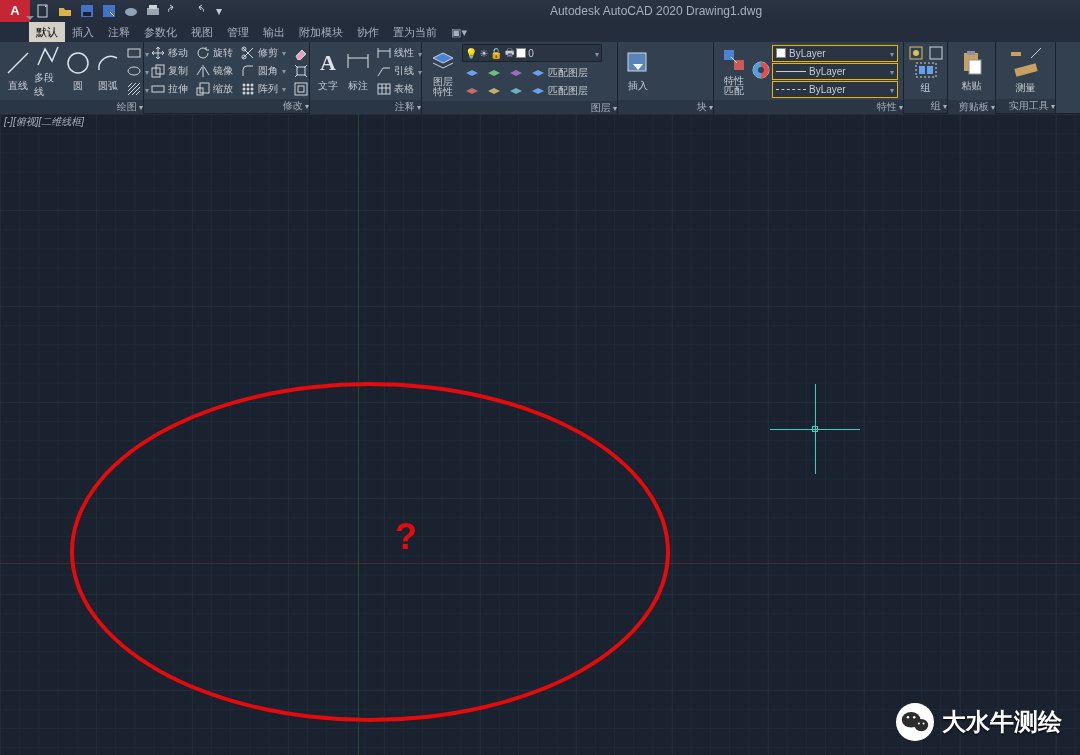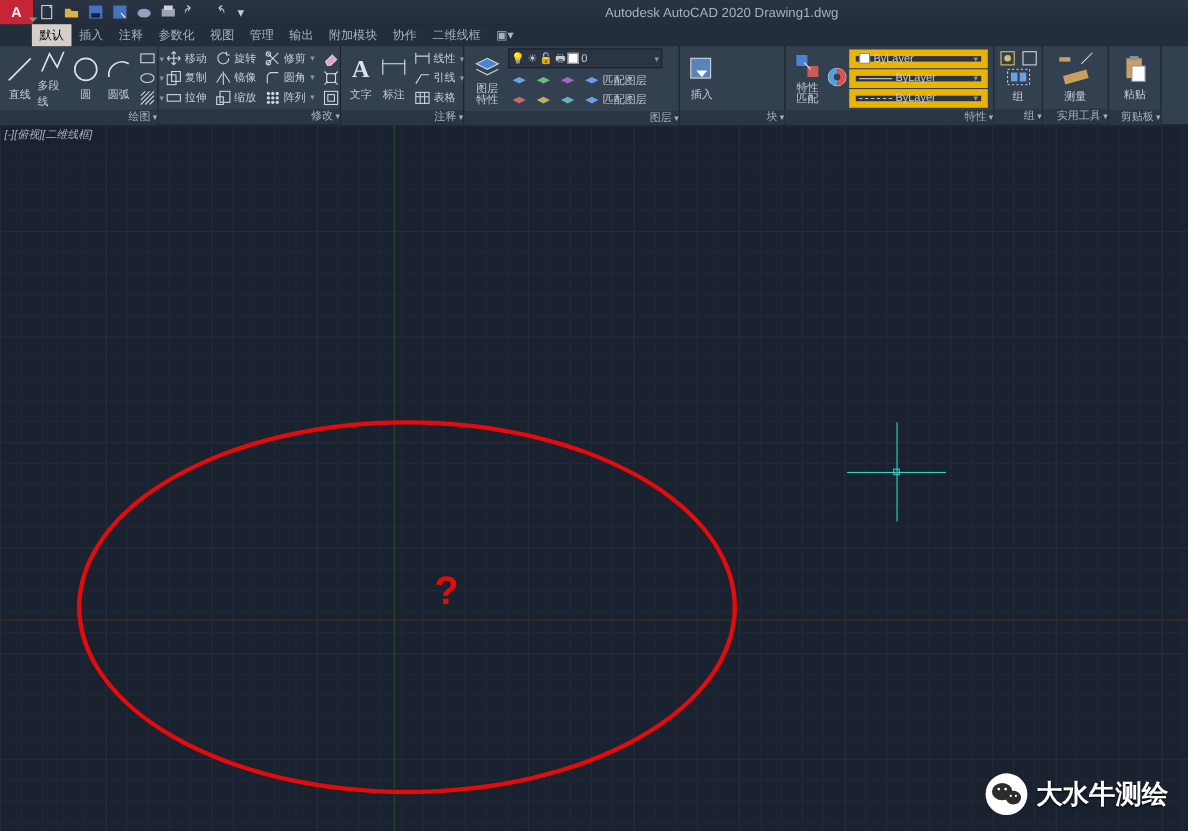--- a/index.html
+++ b/index.html
@@ -25,21 +25,21 @@
 .panel-title { height:14px; text-align:right; color:#a7b0bd; font-size:10px; line-height:14px; background:#2b3644; }
 .panel-title .dd::after { content:" ▾"; font-size:8px; }
 .big-btn { display:flex; flex-direction:column; align-items:center; justify-content:center; width:34px; height:54px; color:#c7ccd4; font-size:10px; cursor:default; }
 .big-btn .ic { width:28px; height:28px; display:flex; align-items:center; justify-content:center; margin-bottom:2px; }
 .col { display:flex; flex-direction:column; gap:1px;justify-content:space-between; }
 .small-btn { display:flex; align-items:center; gap:3px; height:17px; padding:0 3px; color:#c7ccd4; font-size:10px; cursor:default; white-space:nowrap; }
 .small-btn .mic { width:14px; height:14px; display:flex; align-items:center; justify-content:center; }
 .dd-arrow::after { content:"▾"; font-size:8px; color:#8a93a0; margin-left:1px; }
 .layer-combo { display:flex; align-items:center; gap:2px; background:#2a3443; border:1px solid #1b222e; height:18px; padding:0 2px; font-size:10px; color:#c7ccd4; width:140px; }
 .layer-combo .sw { width:10px; height:10px; background:#fff; border:1px solid #888; }
-.prop-combo { display:flex; align-items:center; background:#2a3443; border:6px solid #eab308; height:17px; padding:0 3px; font-size:10px; color:#c7ccd4; width:126px; justify-content:space-between; }
+.prop-combo { display:flex; align-items:center; background:#2a3443; border:1px solid #eab308; height:17px; padding:0 3px; font-size:10px; color:#c7ccd4; width:126px; justify-content:space-between; }
 .prop-combo .left { display:flex; align-items:center; gap:3px; }
 .prop-combo .sq { width:10px; height:10px; border:1px solid #888; background:#fff; }
 .prop-combo .line { width:30px; height:0; border-top:1px solid #c7ccd4; }
 
 
 svg { display:block; }
 
 
 
 
@@ -126,21 +126,21 @@
 <div class="menubar">
   <span class="active">默认</span>
   <span>插入</span>
   <span>注释</span>
   <span>参数化</span>
   <span>视图</span>
   <span>管理</span>
   <span>输出</span>
   <span>附加模块</span>
   <span>协作</span>
-  <span>二维线框</span>
+  <span>置为当前</span>
   <span>▣▾</span>
 </div>
 
 <div class="ribbon">
 
   <div class="panel" style="width:144px">
     <div class="panel-body">
       <div class="big-btn">
           <div class="ic">
             <svg width="26" height="26">
@@ -570,20 +570,36 @@
               <rect x="4" y="4" width="6" height="8" fill="#6aa0e8"></rect>
               <rect x="12" y="4" width="6" height="8" fill="#6aa0e8"></rect>
             </svg>
           </div>
           <span>组</span>
         </div>
     </div>
     <div class="panel-title"><span class="dd">组</span></div>
   </div>
 
+  <div class="panel" style="width:48px">
+    <div class="panel-body">
+      <div class="big-btn" style="width:40px">
+          <div class="ic">
+            <svg width="26" height="26">
+              <rect x="5" y="3" width="14" height="18" fill="#c8a060"></rect>
+              <rect x="8" y="1" width="8" height="4" fill="#8a93a0"></rect>
+              <rect x="10" y="10" width="12" height="14" fill="#fff" stroke="#8a93a0"></rect>
+            </svg>
+          </div>
+          <span>粘贴</span>
+        </div>
+    </div>
+    <div class="panel-title"><span class="dd">剪贴板</span></div>
+  </div>
+
   <div class="panel" style="width:60px">
     <div class="panel-body" style="flex-direction:column;gap:0">
       <div style="display:flex">
         <div class="small-btn">
             <span class="mic">
               <svg width="14" height="14">
                 <rect x="2" y="6" width="10" height="4" fill="#c8a060"></rect>
               </svg>
             </span>
           </div>
@@ -598,36 +614,20 @@
       <div class="big-btn" style="height:34px;width:52px">
           <div class="ic" style="height:18px">
             <svg width="24" height="14">
               <rect x="1" y="3" width="22" height="8" fill="#c8a060" transform="rotate(-15 12 7)"></rect>
             </svg>
           </div>
           <span>测量</span>
         </div>
     </div>
     <div class="panel-title"><span class="dd">实用工具</span></div>
-  </div>
-
-  <div class="panel" style="width:48px">
-    <div class="panel-body">
-      <div class="big-btn" style="width:40px">
-          <div class="ic">
-            <svg width="26" height="26">
-              <rect x="5" y="3" width="14" height="18" fill="#c8a060"></rect>
-              <rect x="8" y="1" width="8" height="4" fill="#8a93a0"></rect>
-              <rect x="10" y="10" width="12" height="14" fill="#fff" stroke="#8a93a0"></rect>
-            </svg>
-          </div>
-          <span>粘贴</span>
-        </div>
-    </div>
-    <div class="panel-title"><span class="dd">剪贴板</span></div>
   </div>
 
 </div>
 
 <div class="canvas">
   <div class="grid"></div>
   <div class="axis-x"></div>
   <div class="axis-y"></div>
   <div class="viewlabel">[-][俯视][二维线框]</div>
   <div class="crosshair">

